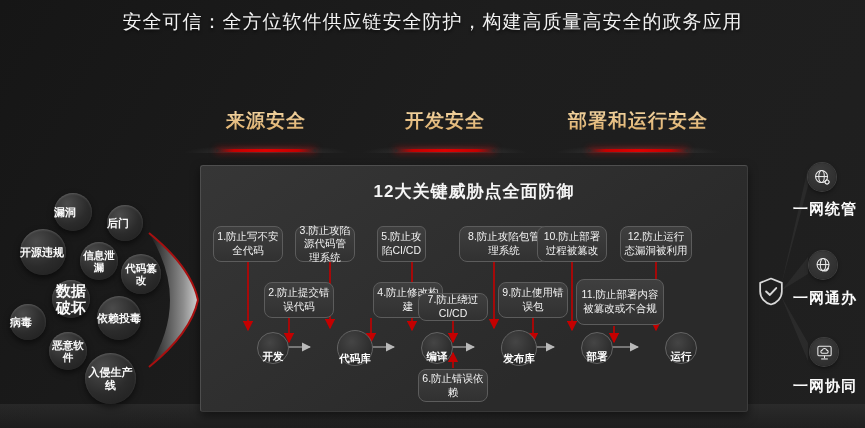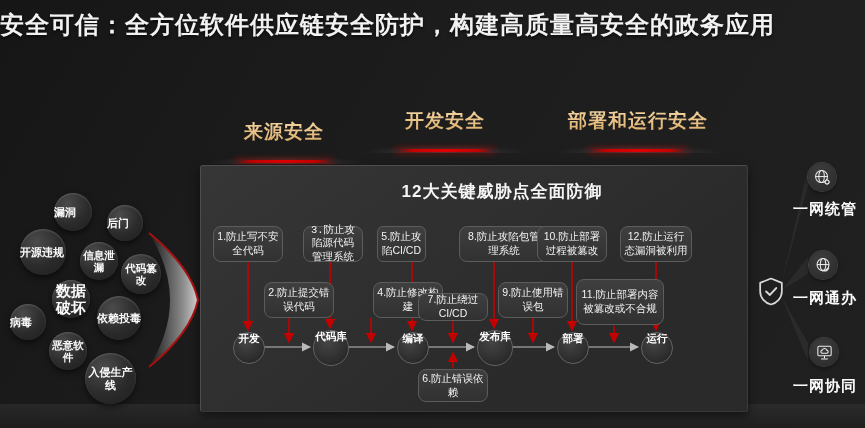--- a/index.html
+++ b/index.html
@@ -5,22 +5,22 @@
   html,body{margin:0;padding:0;background:#101010;}
   .stage{
     position:relative;width:865px;height:428px;overflow:hidden;
     background:linear-gradient(120deg,#161616 0%,#1d1d1d 45%,#202020 100%);
     font-family:"Liberation Sans","DejaVu Sans",sans-serif;
     color:#f0f0f0;
   }
   .floor{position:absolute;left:0;right:0;top:404px;height:24px;
     background:linear-gradient(#343434,#1f1f1f);opacity:.55;}
   .page-title{
-    position:absolute;left:0;top:9px;width:865px;
-    font-size:24px;font-weight:bold;color:#f2f2f2;letter-spacing:1px;
+    position:absolute;left:0;top:9px;width:865px;text-align:center;
+    font-size:19px;font-weight:normal;color:#f2f2f2;letter-spacing:1px;
     text-shadow:0 2px 3px rgba(0,0,0,.6);white-space:nowrap;
   }
   
   .section{position:absolute;top:108px;width:170px;text-align:center;}
   .section-label{font-size:19px;font-weight:bold;letter-spacing:1px;
     background:linear-gradient(#f3d7a6,var(--gold,#dcab66));
     -webkit-background-clip:text;background-clip:text;color:transparent;}
   .platform{position:relative;margin-top:7px;height:14px;}
   .platform .sheen{position:absolute;left:0;right:0;top:0;height:12px;
     background:radial-gradient(ellipse 70% 100% at 50% 100%,rgba(255,255,255,.14),rgba(255,255,255,0) 70%);}
@@ -31,47 +31,47 @@
   .bubble{position:absolute;border-radius:50%;display:flex;align-items:center;
     background:radial-gradient(circle at 35% 28%,#4b4b4b,#2b2b2b 55%,#1e1e1e 100%);
     box-shadow:inset 0 1px 2px rgba(255,255,255,.18),0 3px 6px rgba(0,0,0,.55);
     z-index:1;text-align:center;font-weight:bold;font-size:11px;line-height:1.15;color:#fafafa;}
   
   .panel{position:absolute;left:200px;top:165px;width:546px;height:245px;border-radius:3px;
     background:linear-gradient(145deg,#363636,#2a2a2a 70%);
     border:1px solid #4e4e4e;border-right-color:#3c3c3c;border-bottom-color:#383838;
     box-shadow:0 4px 10px rgba(0,0,0,.5);}
   .panel-title{position:absolute;left:0;top:14px;width:100%;text-align:center;
-    font-size:17px;font-weight:bold;color:#f5f5f5;letter-spacing:1px;padding-left:28px;}
+    font-size:17px;font-weight:bold;color:#f5f5f5;letter-spacing:1px;}
   .dbox{position:absolute;display:flex;align-items:center;justify-content:center;text-align:center;
     background:linear-gradient(#3f3f3f,#313131);border:1px solid #5c5c5c;border-radius:8px;
     color:#f2f2f2;font-size:10.5px;line-height:1.3;padding:2px 3px;box-sizing:border-box;z-index:3;}
-  .stage-node{position:absolute;border-radius:50%;display:flex;align-items:flex-start;justify-content:center;
+  .stage-node{position:absolute;border-radius:50%;display:flex;align-items:flex-end;justify-content:center;
     background:radial-gradient(circle at 40% 32%,#454545,#292929 75%);
     border:1px solid #636363;z-index:3;text-align:center;
-    font-size:10.5px;font-weight:bold;line-height:1.1;color:#ffffff;}
+    font-size:10.5px;font-weight:bold;line-height:1.1;color:#ffffff;margin-left:24px;}
   
   .r-icon{position:absolute;width:28px;height:28px;border-radius:50%;z-index:3;
     background:radial-gradient(circle at 40% 30%,#3d3d3d,#2a2a2a);
     box-shadow:0 0 0 1px #3f3f3f,0 2px 4px rgba(0,0,0,.5);
     display:flex;align-items:center;justify-content:center;}
   .r-label{position:absolute;width:96px;text-align:center;font-size:15px;font-weight:bold;
     color:#fbfbfb;letter-spacing:1px;z-index:3;}
   .shield{position:absolute;left:758px;top:277px;width:26px;height:29px;z-index:3;}
   svg.overlay{position:absolute;left:0;top:0;z-index:2;pointer-events:none;}
 </style>
 </head>
 <body>
 
 <div class="stage">
   <div class="floor"></div>
 
   <div class="page-title">安全可信：全方位软件供应链安全防护，构建高质量高安全的政务应用</div>
 
-  <div class="section" style="left:199px;margin-top:11px;">
+  <div class="section" style="left:181px;">
     <div class="section-label">来源安全</div>
     <div class="platform">
         <div class="sheen"></div>
         <div class="redline"></div>
       </div>
   </div>
   <div class="section" style="left:360px;">
     <div class="section-label">开发安全</div>
     <div class="platform">
         <div class="sheen"></div>
@@ -171,21 +171,21 @@
     </g>
   </svg>
 
   <div class="panel">
     <div class="panel-title">12大关键威胁点全面防御</div>
   </div>
 
   <div class="dbox" style="left:213px;top:226px;width:70px;height:36px;">
       <span>1.防止写不安全代码</span>
     </div>
-  <div class="dbox" style="left:303px;top:226px;width:60px;height:36px;font-family:Liberation Mono, monospace;">
+  <div class="dbox" style="left:295px;top:226px;width:60px;height:36px;">
       <span>3.防止攻陷源代码管理系统</span>
     </div>
   <div class="dbox" style="left:377px;top:226px;width:49px;height:36px;border-radius:6px;">
       <span>5.防止攻陷CI/CD</span>
     </div>
   <div class="dbox" style="left:459px;top:226px;width:90px;height:36px;">
       <span>8.防止攻陷包管理系统</span>
     </div>
   <div class="dbox" style="left:537px;top:226px;width:70px;height:36px;">
       <span>10.防止部署过程被篡改</span>

